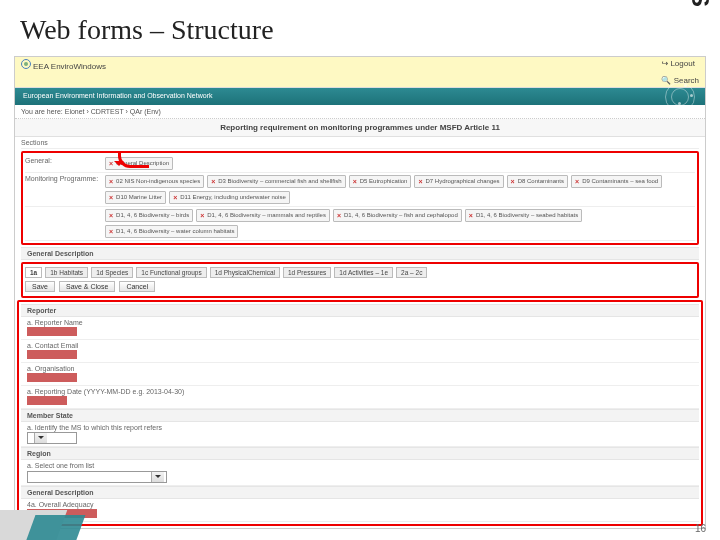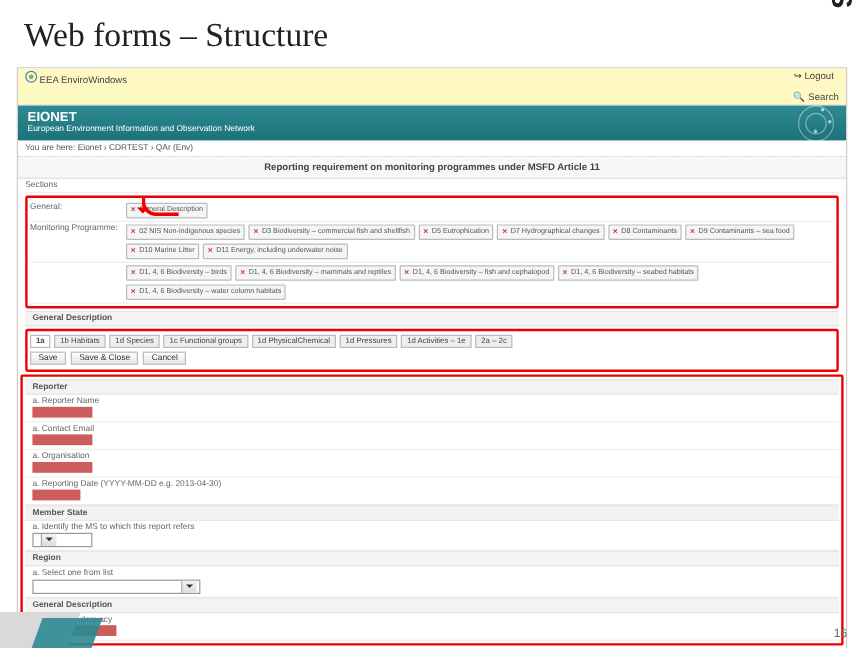--- a/index.html
+++ b/index.html
@@ -82,21 +82,20 @@
     <div class="left">
       <span><span class="globe"></span><span>EEA   EnviroWindows</span></span>
     </div>
     <div class="right">
       <span>↪ <span>Logout</span></span>
       <span>🔍 <span>Search</span></span>
     </div>
   </div>
 
   <div class="eionet-banner">
-    <div class="title">EIONET</div>
     <div class="subtitle">European Environment Information and Observation Network</div>
     <div class="circles">
         <span class="dot d1"></span>
         <span class="dot d2"></span>
         <span class="dot d3"></span>
       </div>
   </div>
 
   <div class="breadcrumb">You are here: Eionet › CDRTEST › QAr (Env)</div>
 

